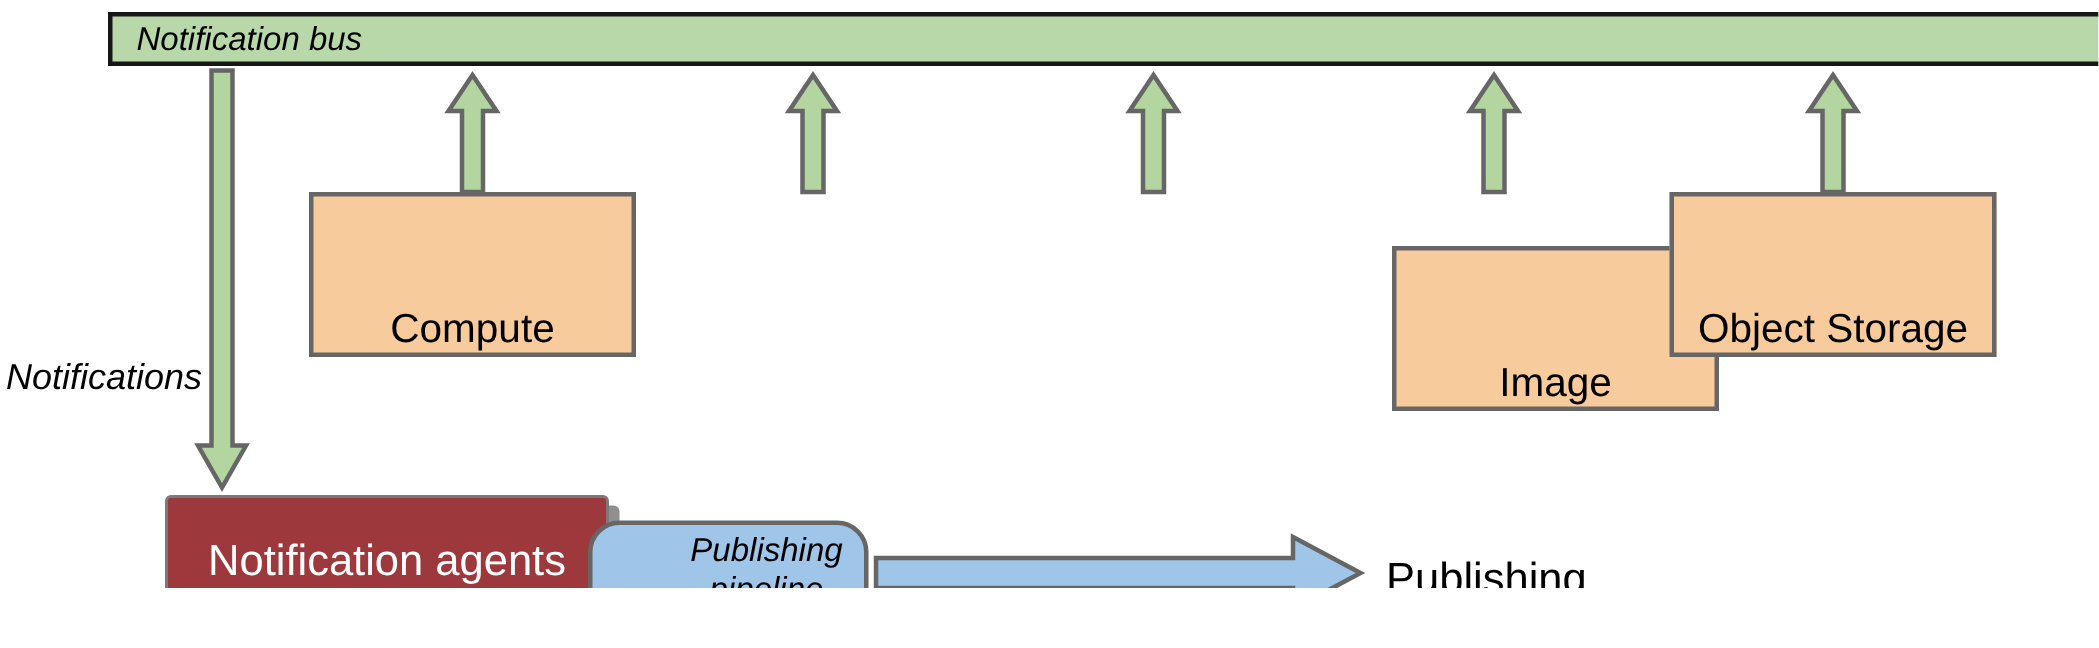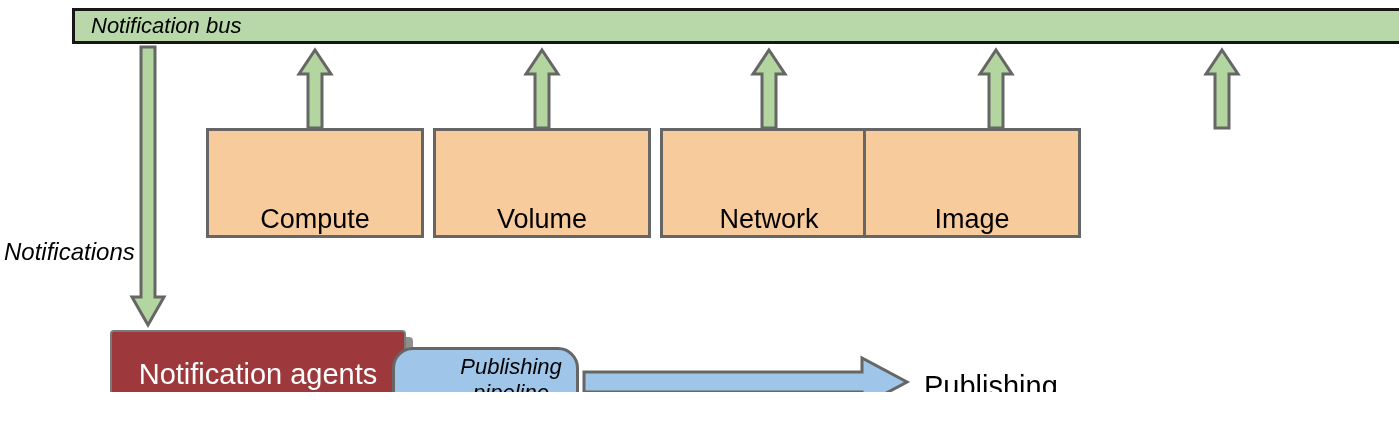--- a/index.html
+++ b/index.html
@@ -141,28 +141,25 @@
   <svg class="arrow-svg green-arrow" style="left:976px; top:47px;" width="40" height="84" viewBox="0 0 40 84">
     <polygon points="20,3 36,27 27,27 27,81 13,81 13,27 4,27"></polygon>
   </svg>
   <svg class="arrow-svg green-arrow" style="left:1202px; top:47px;" width="40" height="84" viewBox="0 0 40 84">
     <polygon points="20,3 36,27 27,27 27,81 13,81 13,27 4,27"></polygon>
   </svg>
 
   <div class="service" style="left:206px;">
     <span class="service-label">Compute</span>
   </div>
-  <div class="service" style="left:433px;">
-    <span class="service-label">Volume</span>
+  <div class="service" style="left:928px;margin-top:36px;">
+    <span class="service-label">Image</span>
   </div>
-  <div class="service" style="left:660px;">
-    <span class="service-label">Network</span>
-  </div>
-  <div class="service" style="left:863px;">
-    <span class="service-label">Image</span>
+  <div class="service" style="left:1113px;">
+    <span class="service-label">Object Storage</span>
   </div>
 
   <svg class="arrow-svg green-arrow" style="left:129px; top:45px;" width="38" height="284" viewBox="0 0 38 284">
     <polygon points="12,2 26,2 26,252 35,252 19,280 3,252 12,252"></polygon>
   </svg>
 
   <div class="notifications-label">Notifications</div>
 
   <div class="agents">
     <span class="agents-label">Notification agents</span>

